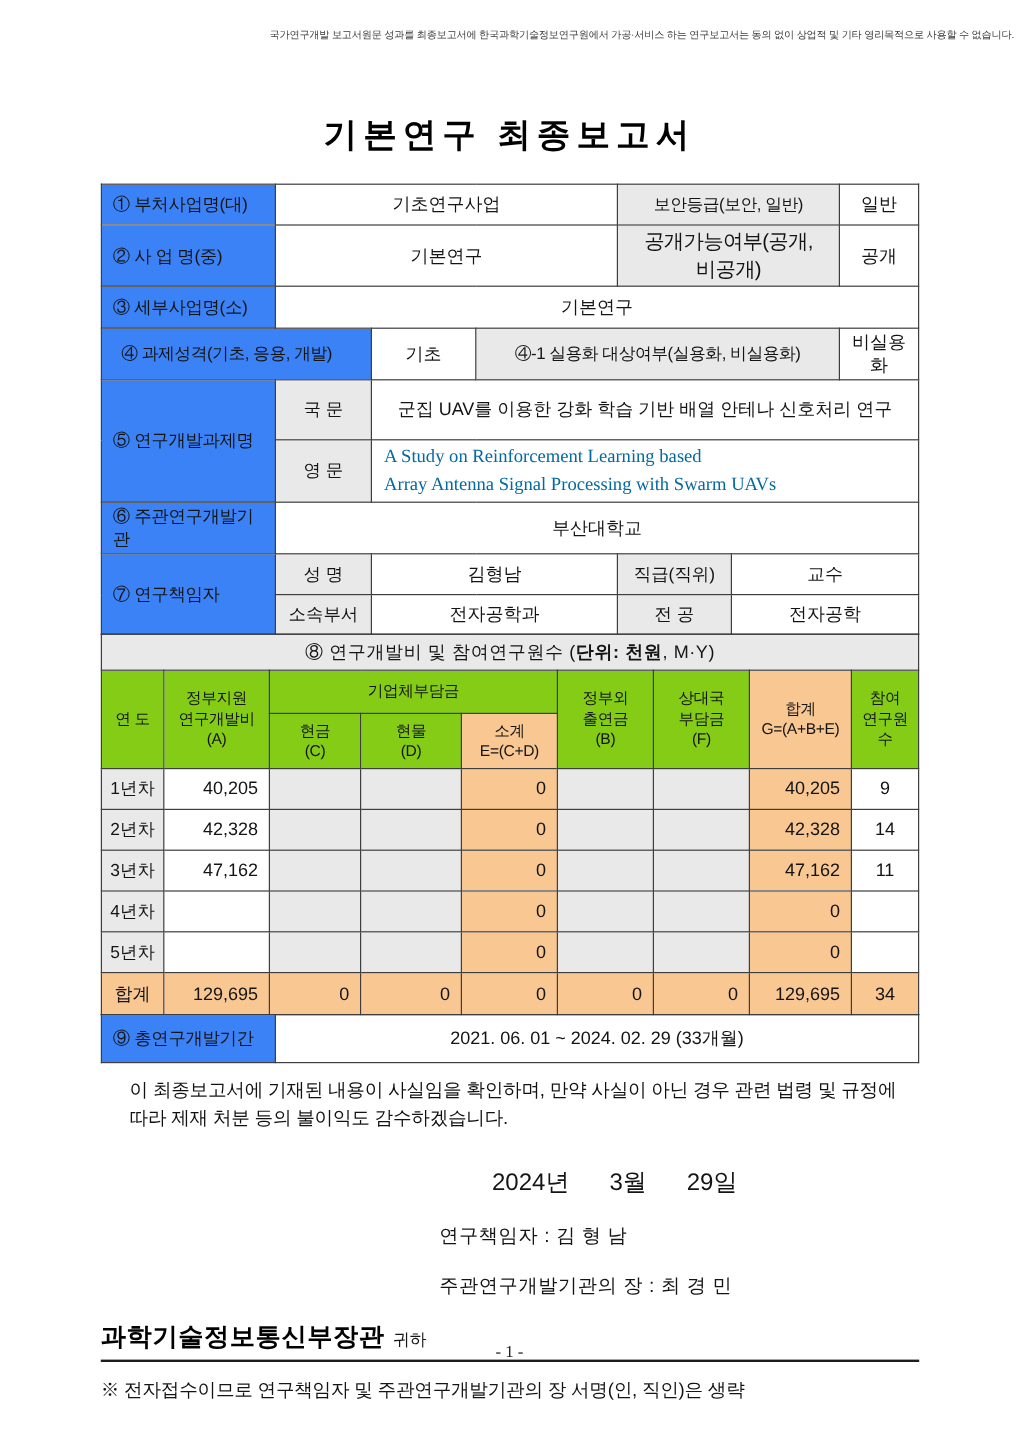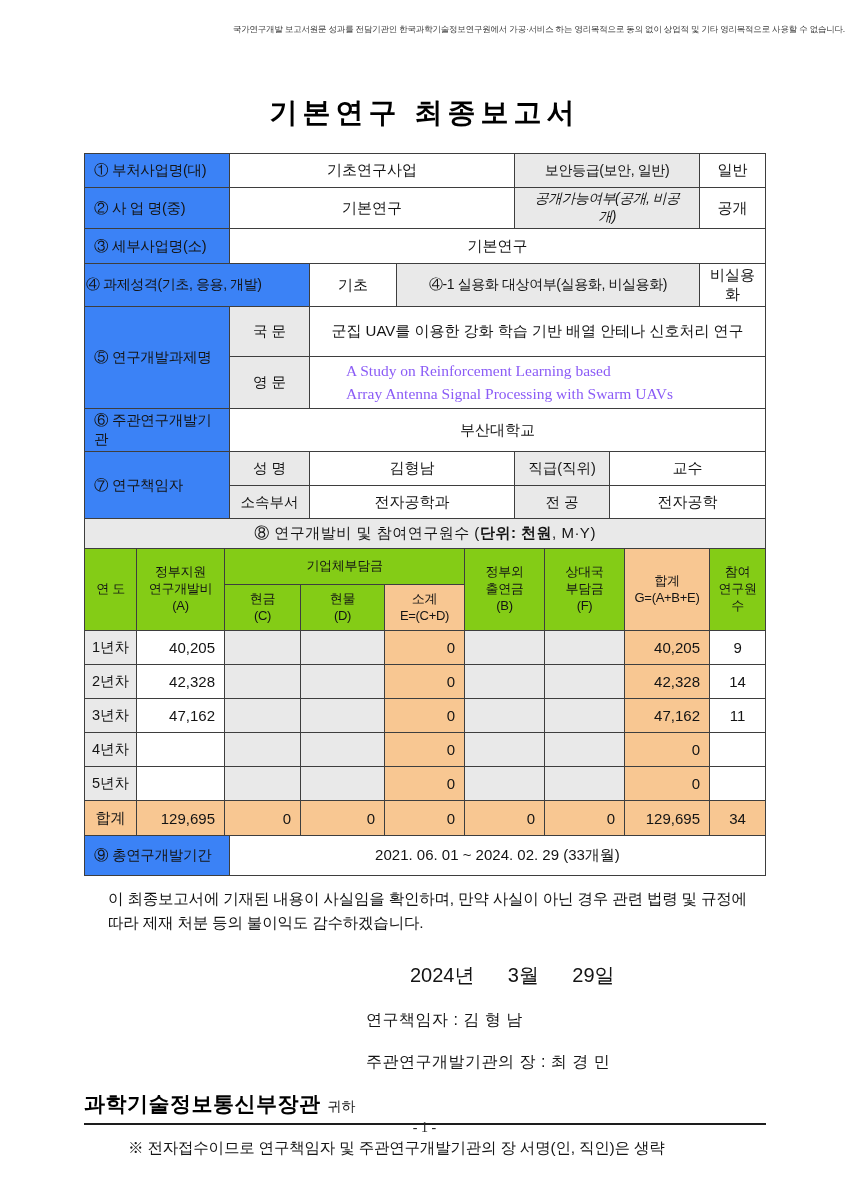--- a/index.html
+++ b/index.html
@@ -22,49 +22,49 @@
   table + table { margin-top:-1px; }
   td {
     border:1px solid #3e3e3e; font-size:15px; text-align:center;
     vertical-align:middle; padding:2px 4px; overflow:hidden;
   }
   .lblL { background:#3b82f6; text-align:left; padding-left:9px; font-size:14.5px; letter-spacing:-0.3px; }
   .lblC { background:#e9e9e9; font-size:14.5px; }
   .gray { background:#e9e9e9; }
   .orange { background:#f8c792; }
   .num { text-align:right; padding-right:9px; }
-  .tight { font-size:14px; letter-spacing:-0.6px; padding:2px 13px;font-style:italic; }
-  .tight2 { font-size:14px; letter-spacing:-0.4px; padding:2px 1px; }
+  .tight { font-size:17px; letter-spacing:-0.6px; padding:2px 13px; }
+  .tight2 { font-size:14px; letter-spacing:-0.4px; padding:2px 16px; }
   .eng {
-    font-family:"Liberation Serif", serif; text-align:left; padding-left:36px;
-    font-size:15.5px; line-height:1.45; white-space:pre-line; color:#8b5cf6;
+    font-family:"Liberation Serif", serif; text-align:left; padding-left:10px;
+    font-size:15.5px; line-height:1.45; white-space:pre-line; color:#0369a1;
   }
   .bh { background:#84cc16; font-size:13px; line-height:1.3; white-space:pre-line; letter-spacing:-0.3px; }
   .bh-orange { background:#f8c792; font-size:13px; line-height:1.3; white-space:pre-line; letter-spacing:-0.3px; }
   .sec-title { background:#e9e9e9; font-size:15px; letter-spacing:0.5px; }
   .sec-title .bold-part { font-weight:bold; }
 
   .declaration { margin-top:11px; font-size:15.5px; line-height:1.55; text-align:left; color:#111; letter-spacing:-0.2px;margin-left:24px; }
   .sig-date { margin-top:27px; margin-left:326px; font-size:20px; white-space:pre; }
   .sig-line { margin-top:21px; margin-left:282px; font-size:16px; letter-spacing:0.5px; }
   .recipient-row { margin-top:17px; border-bottom:2px solid #1d1d1d; padding-bottom:5px; }
   .recipient { font-size:21px; font-weight:bold; letter-spacing:0.5px; color:#000; }
   .recipient-suffix { font-size:14px; margin-left:7px; }
-  .note { margin-top:13px; font-size:15.5px; letter-spacing:-0.2px;margin-left:44px; }
+  .note { margin-top:13px; font-size:15.5px; letter-spacing:-0.2px; }
   .footer {
     position:absolute; top:1120px; left:0; width:100%; text-align:center;
     font-family:"Liberation Serif", serif; font-size:14px; color:#222;
   }
 </style>
 </head>
 <body>
 
 <div class="page">
 
-  <div class="disclaimer">국가연구개발 보고서원문 성과를 전담기관인 한국과학기술정보연구원에서 가공·서비스 하는 영리목적으로 동의 없이 상업적 및 기타 영리목적으로 사용할 수 없습니다.</div>
+  <div class="disclaimer">국가연구개발 보고서원문 성과를 최종보고서에 한국과학기술정보연구원에서 가공·서비스 하는 연구보고서는 동의 없이 상업적 및 기타 영리목적으로 사용할 수 없습니다.</div>
 
   <div class="doc-title">기본연구 최종보고서</div>
 
   <div class="content">
 
     <table>
       <colgroup>
         <col style="width:145px">
           <col style="width:80px">
           <col style="width:87px">

